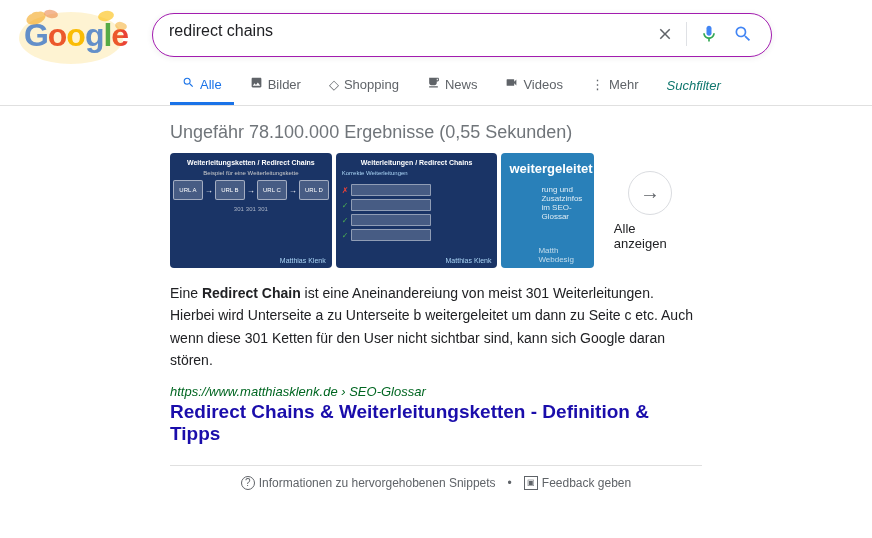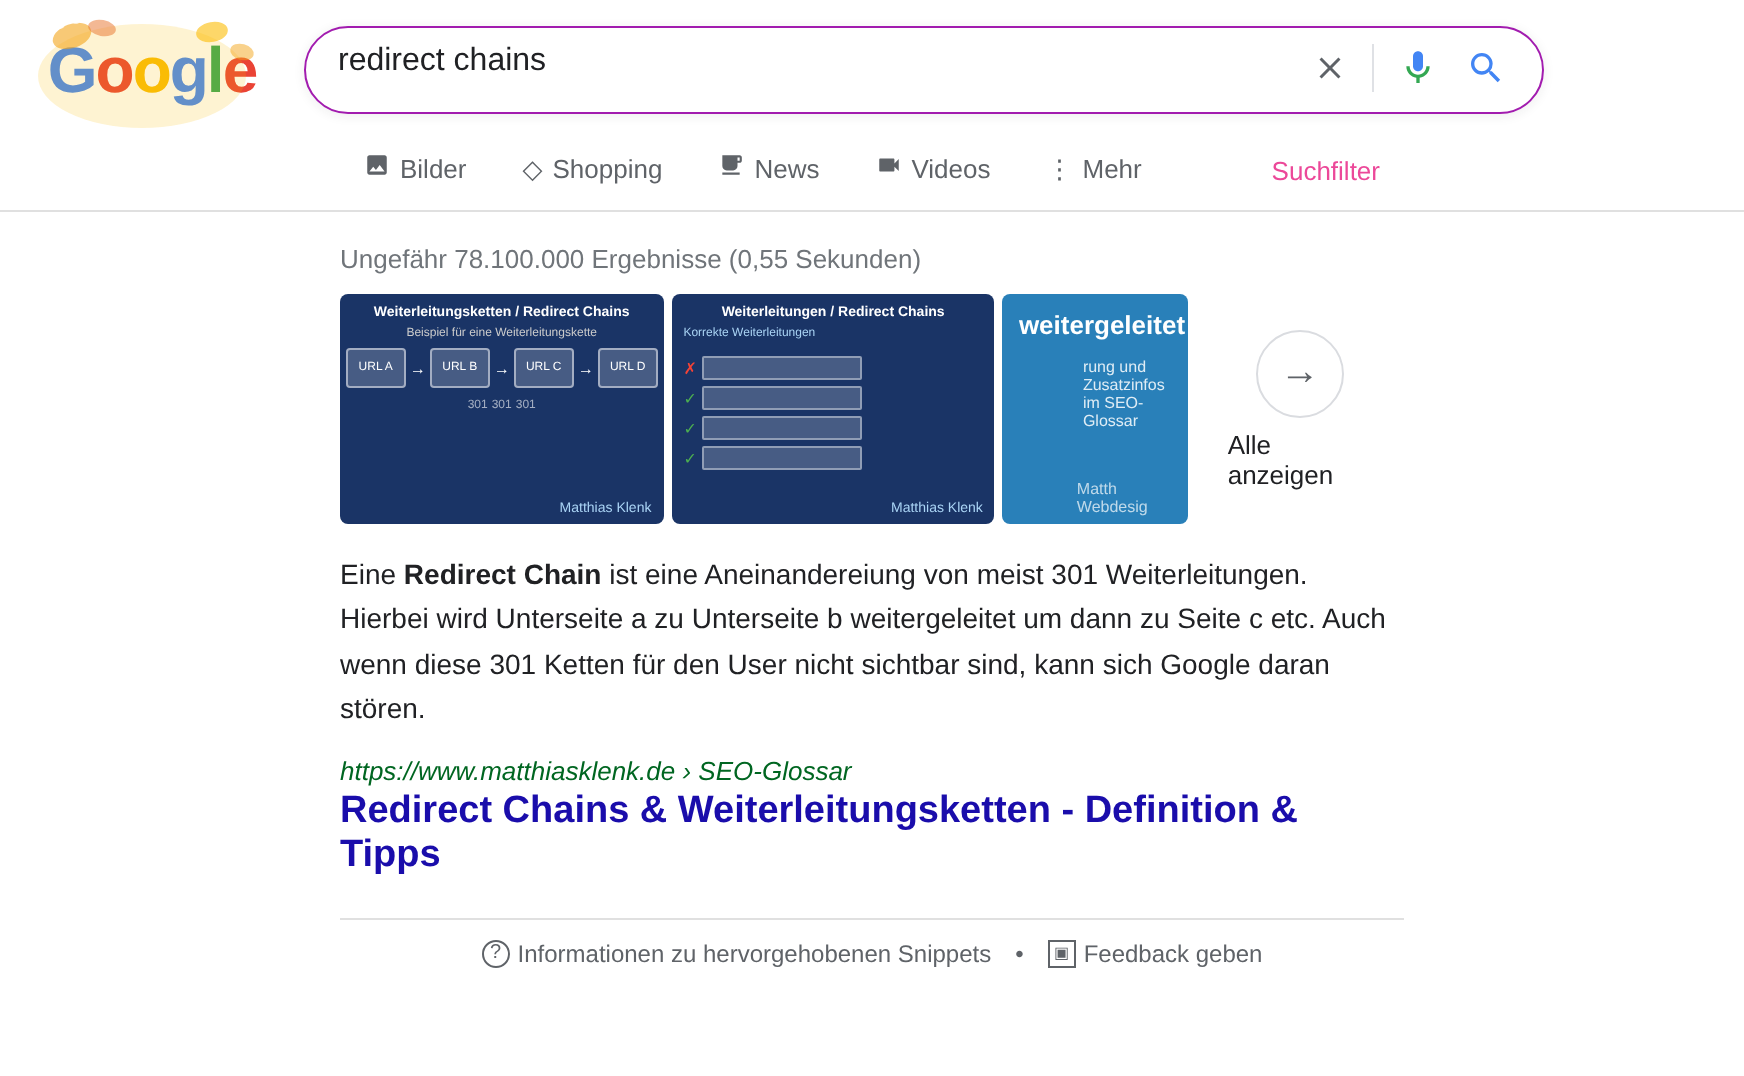--- a/index.html
+++ b/index.html
@@ -130,32 +130,33 @@
       font-size: 13px;
       color: #5f6368;
     }
     .nav-tab.active .nav-tab-icon {
       color: #1a73e8;
     }
 
     .suchfilter {
       margin-left: auto;
       font-size: 13px;
-      color: #ec4899;
+      color: #0f766e;
       padding: 10px 12px;
       cursor: pointer;
+      font-style: italic;
     }
 
     
     .results-area {
       padding: 8px 170px 0 170px;
     }
 
     .results-count {
-      font-size: 13px;
+      font-size: 18px;
       color: #70757a;
       padding: 8px 0 10px 0;
     }
 
     
     .images-strip {
       display: flex;
       align-items: center;
       gap: 4px;
       margin-bottom: 14px;
@@ -397,20 +398,28 @@
           <svg width="20" height="20" viewBox="0 0 24 24" fill="#4285F4">
             <path d="M15.5 14h-.79l-.28-.27A6.471 6.471 0 0 0 16 9.5 6.5 6.5 0 1 0 9.5 16c1.61 0 3.09-.59 4.23-1.57l.27.28v.79l5 4.99L20.49 19l-4.99-5zm-6 0C7.01 14 5 11.99 5 9.5S7.01 5 9.5 5 14 7.01 14 9.5 11.99 14 9.5 14z"></path>
           </svg>
         </button>
       </div>
     </div>
   </div>
 </div>
 
 <nav class="nav-tabs">
+  <div class="nav-tab active">
+    <span class="nav-tab-icon">
+      <svg width="13" height="13" viewBox="0 0 24 24" fill="#1a73e8">
+          <path d="M15.5 14h-.79l-.28-.27A6.471 6.471 0 0 0 16 9.5 6.5 6.5 0 1 0 9.5 16c1.61 0 3.09-.59 4.23-1.57l.27.28v.79l5 4.99L20.49 19l-4.99-5zm-6 0C7.01 14 5 11.99 5 9.5S7.01 5 9.5 5 14 7.01 14 9.5 11.99 14 9.5 14z"></path>
+        </svg>
+    </span>
+    <span>Alle</span>
+  </div>
   <div class="nav-tab">
     <span class="nav-tab-icon">
       <svg width="13" height="13" viewBox="0 0 24 24" fill="#5f6368">
           <path d="M21 19V5c0-1.1-.9-2-2-2H5c-1.1 0-2 .9-2 2v14c0 1.1.9 2 2 2h14c1.1 0 2-.9 2-2zM8.5 13.5l2.5 3.01L14.5 12l4.5 6H5l3.5-4.5z"></path>
         </svg>
     </span>
     <span>Bilder</span>
   </div>
   <div class="nav-tab">
     <span class="nav-tab-icon">◇</span>

